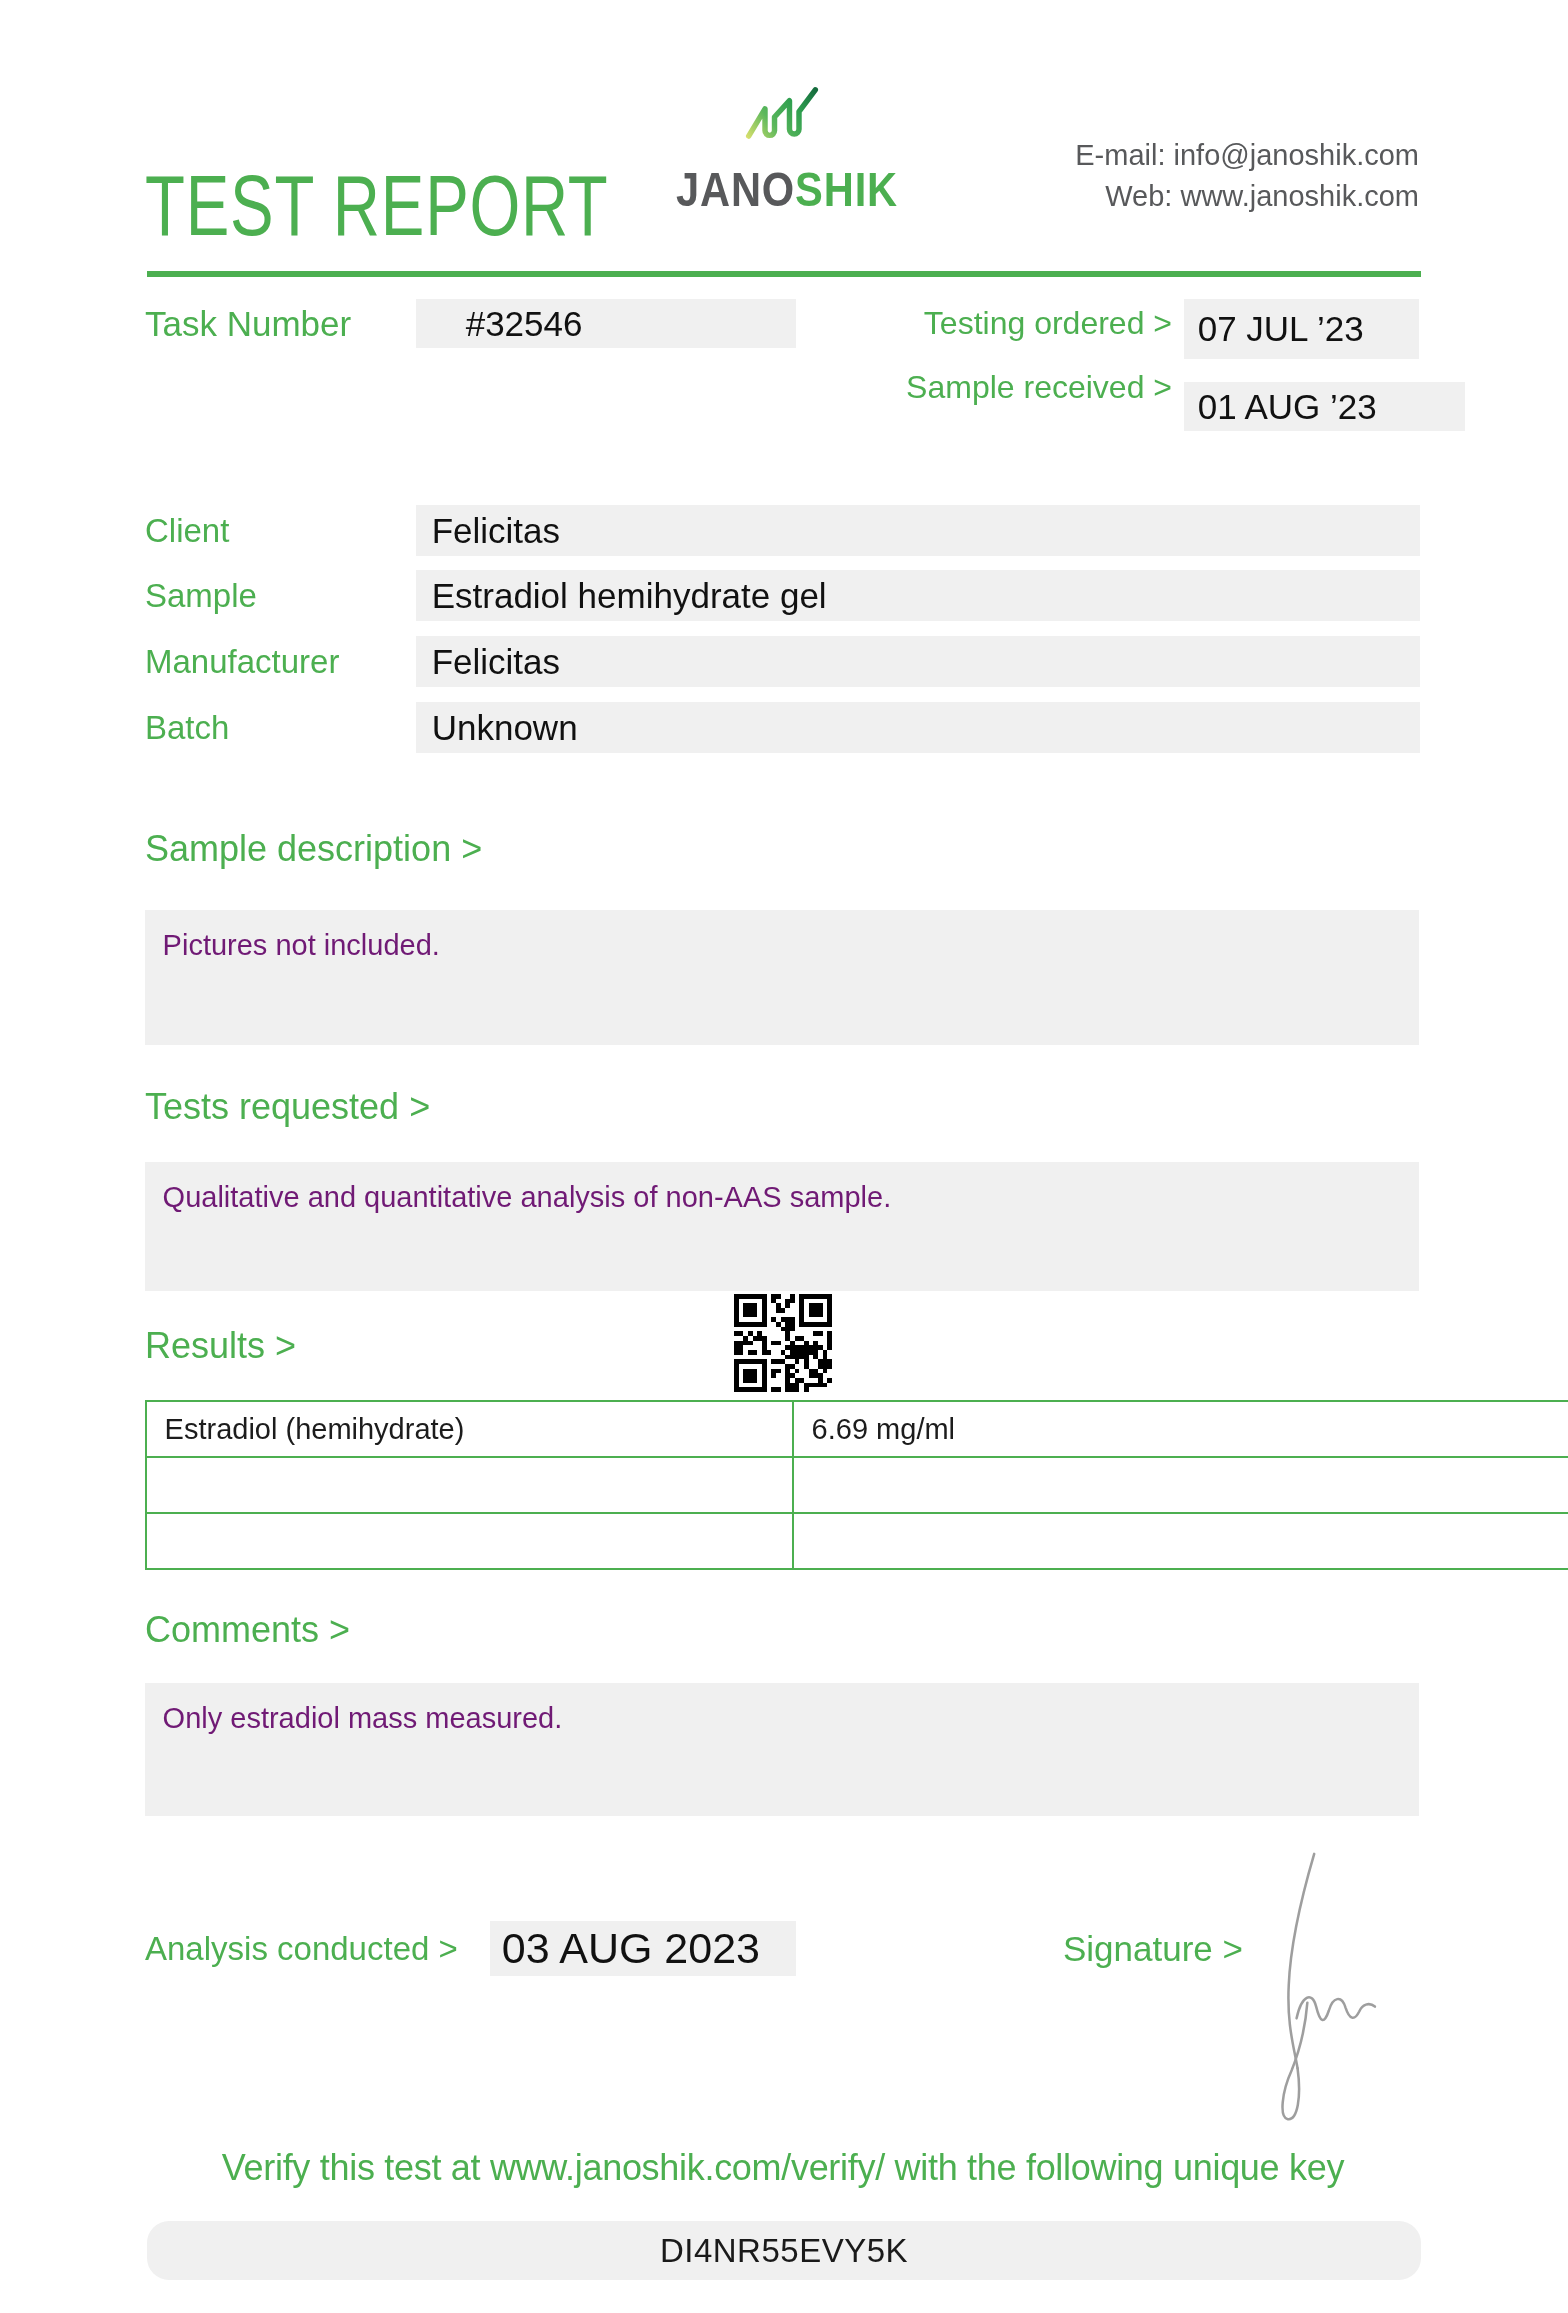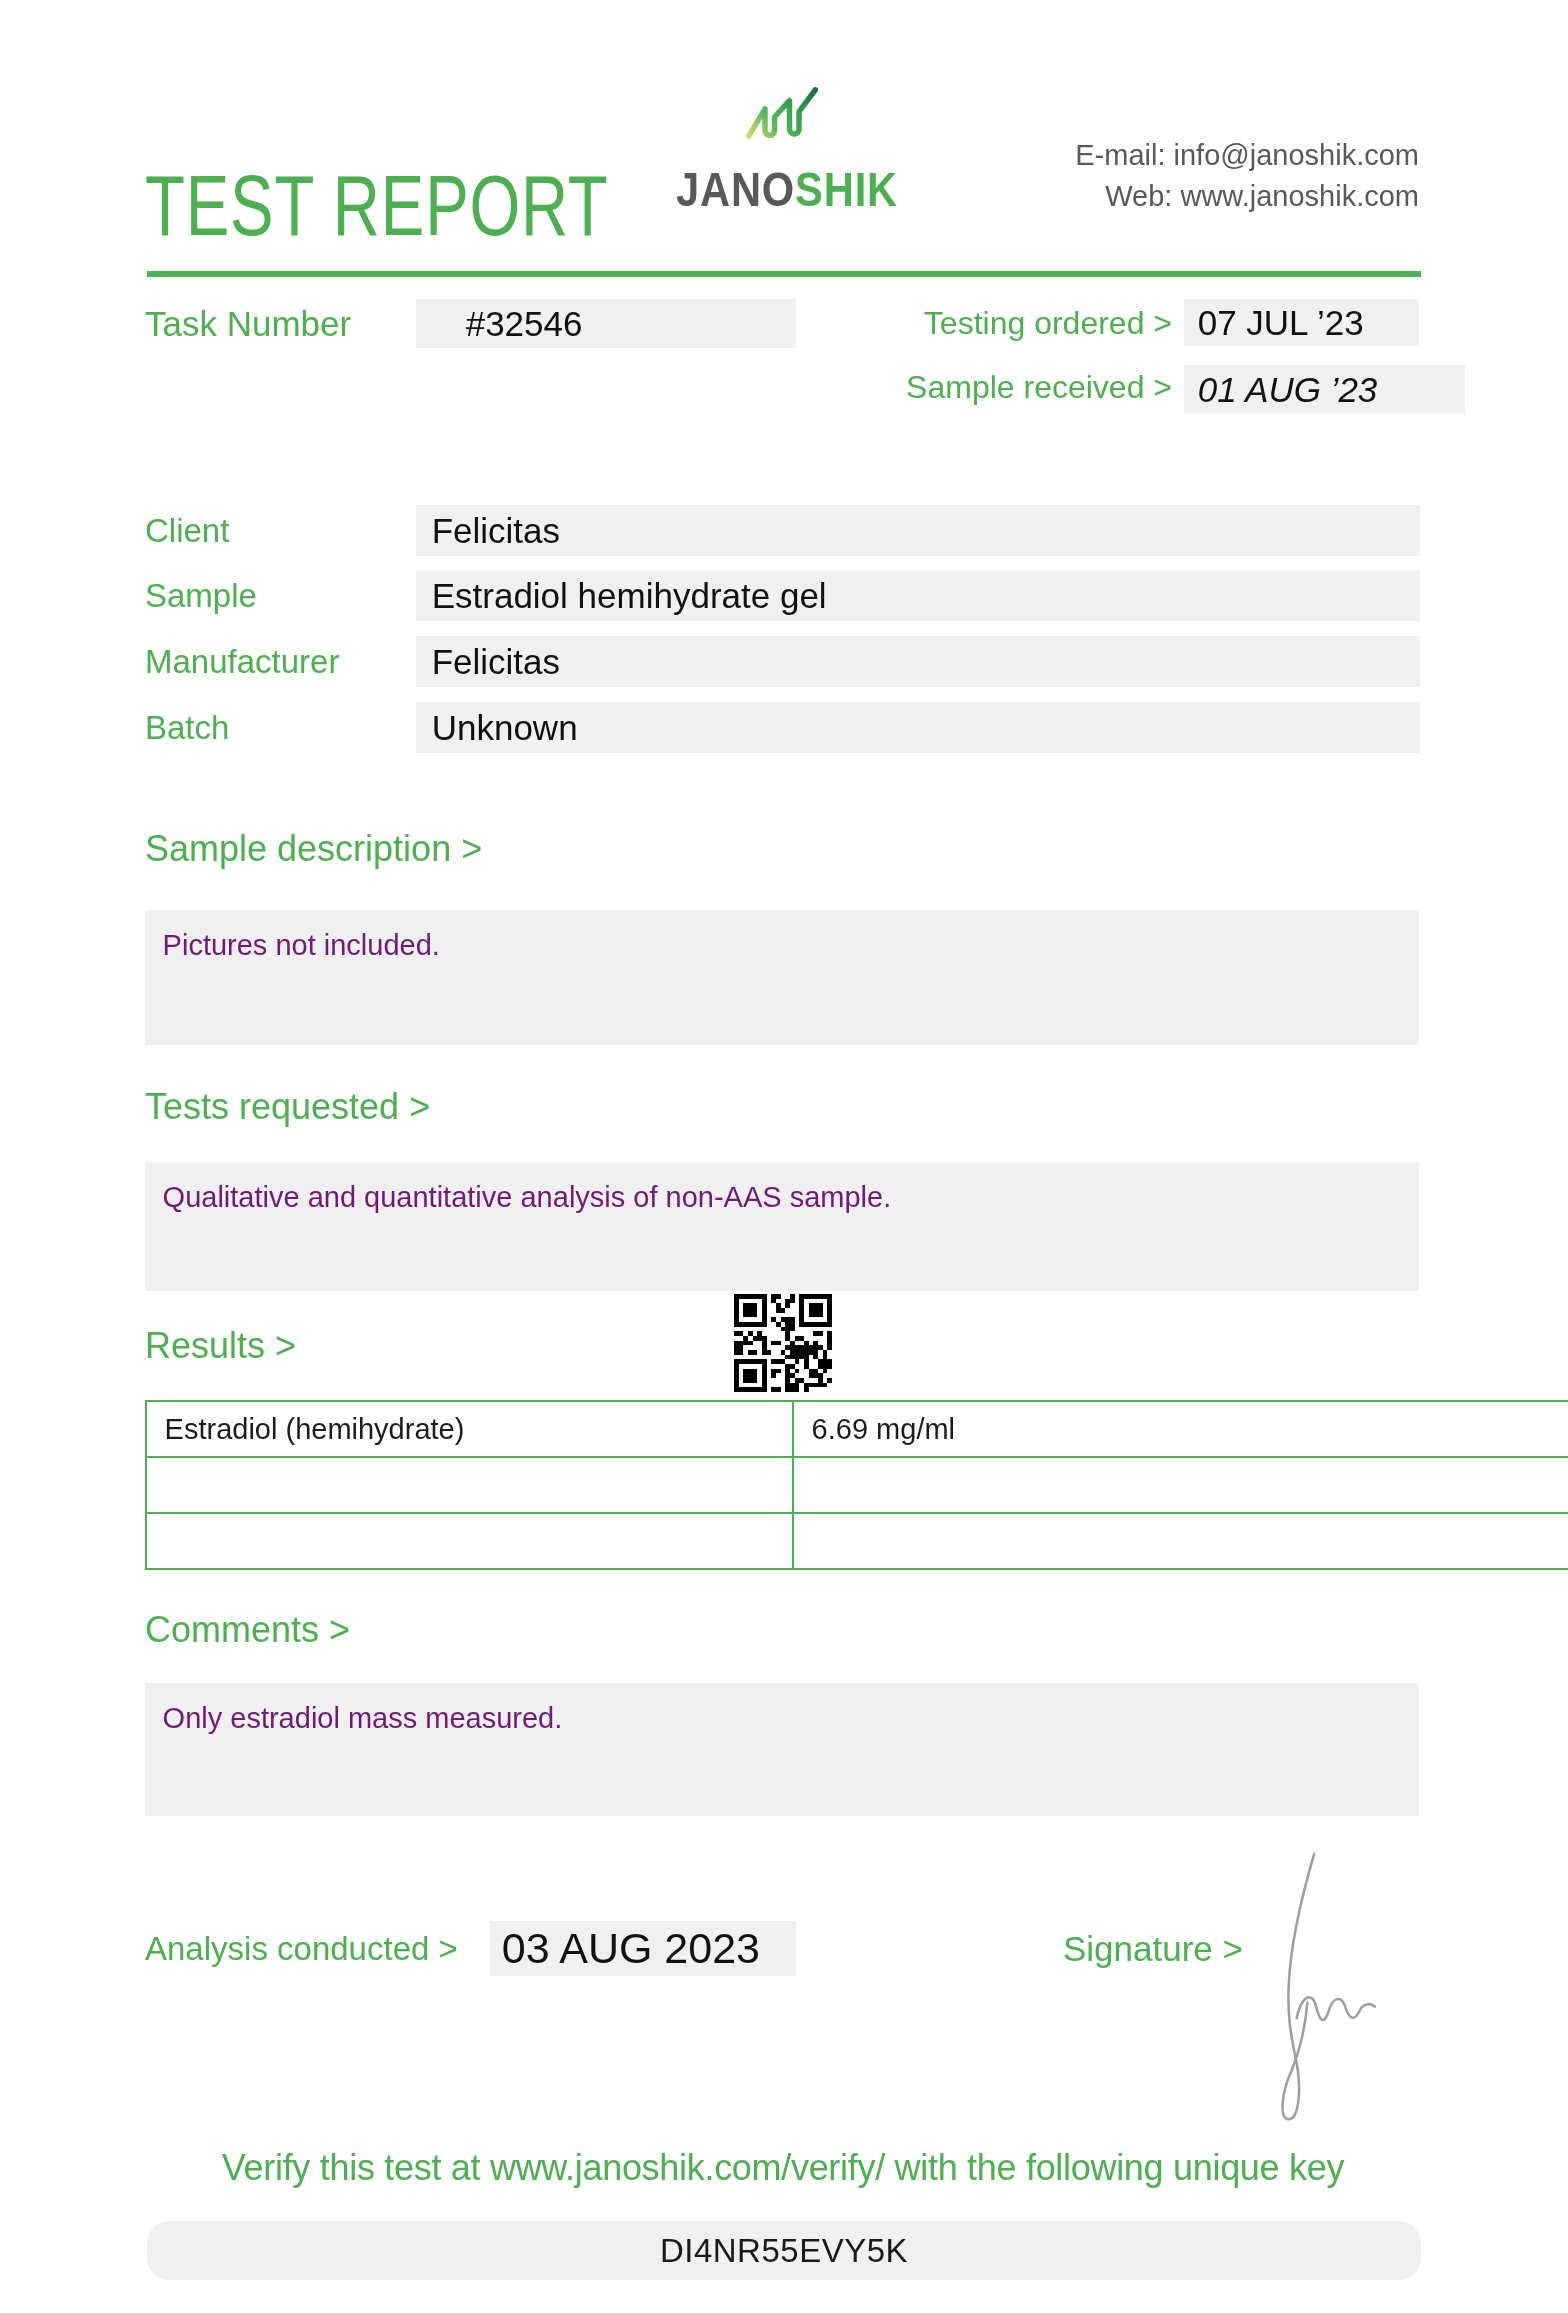--- a/index.html
+++ b/index.html
@@ -23,23 +23,23 @@
   .logo-text { left:676px; top:165px; font-size:49px; font-weight:700; letter-spacing:1px; line-height:1; }
   .logo-text .condense { transform:scaleX(0.85); }
   .contact { right:149px; top:135px; text-align:right; font-size:29px; line-height:41px; }
   .rule { left:147px; top:271px; width:1274px; height:5.9px; background:#4caf50; }
 
   
   .task-label { left:145px; top:299px; height:49px; font-size:35px; }
   .task-box   { left:416px; top:299px; width:380px; height:49px; }
   .task-box span { padding-left:15.7px; font-size:35px;margin-left:34px; }
   .ordered-label  { right:396px; top:299px; height:49px; font-size:32px; }
-  .ordered-box    { left:1184px; top:299px; width:235px; height:47px; }
+  .ordered-box    { left:1184px; top:299px; width:235px; height:60px; }
   .received-label { right:396px; top:363px; height:49px; font-size:32px; }
-  .received-box   { left:1184px; top:365px; width:281px; height:49px;font-style:italic; }
+  .received-box   { left:1184px; top:382px; width:281px; height:49px; }
   .date-box span { padding-left:13.7px; font-size:35px; }
 
   
   .detail-label { left:145px; height:51px; font-size:33px; }
   .detail-box   { left:416px; width:1004px; height:51px; }
   .detail-box span { padding-left:15.7px; font-size:35px; }
 
   
   .section-heading { left:145px; font-size:36px; }
   .section-box { left:145px; width:1274px; padding:15.7px 17.6px; font-size:29px; line-height:1.35; color:#701a75; }

